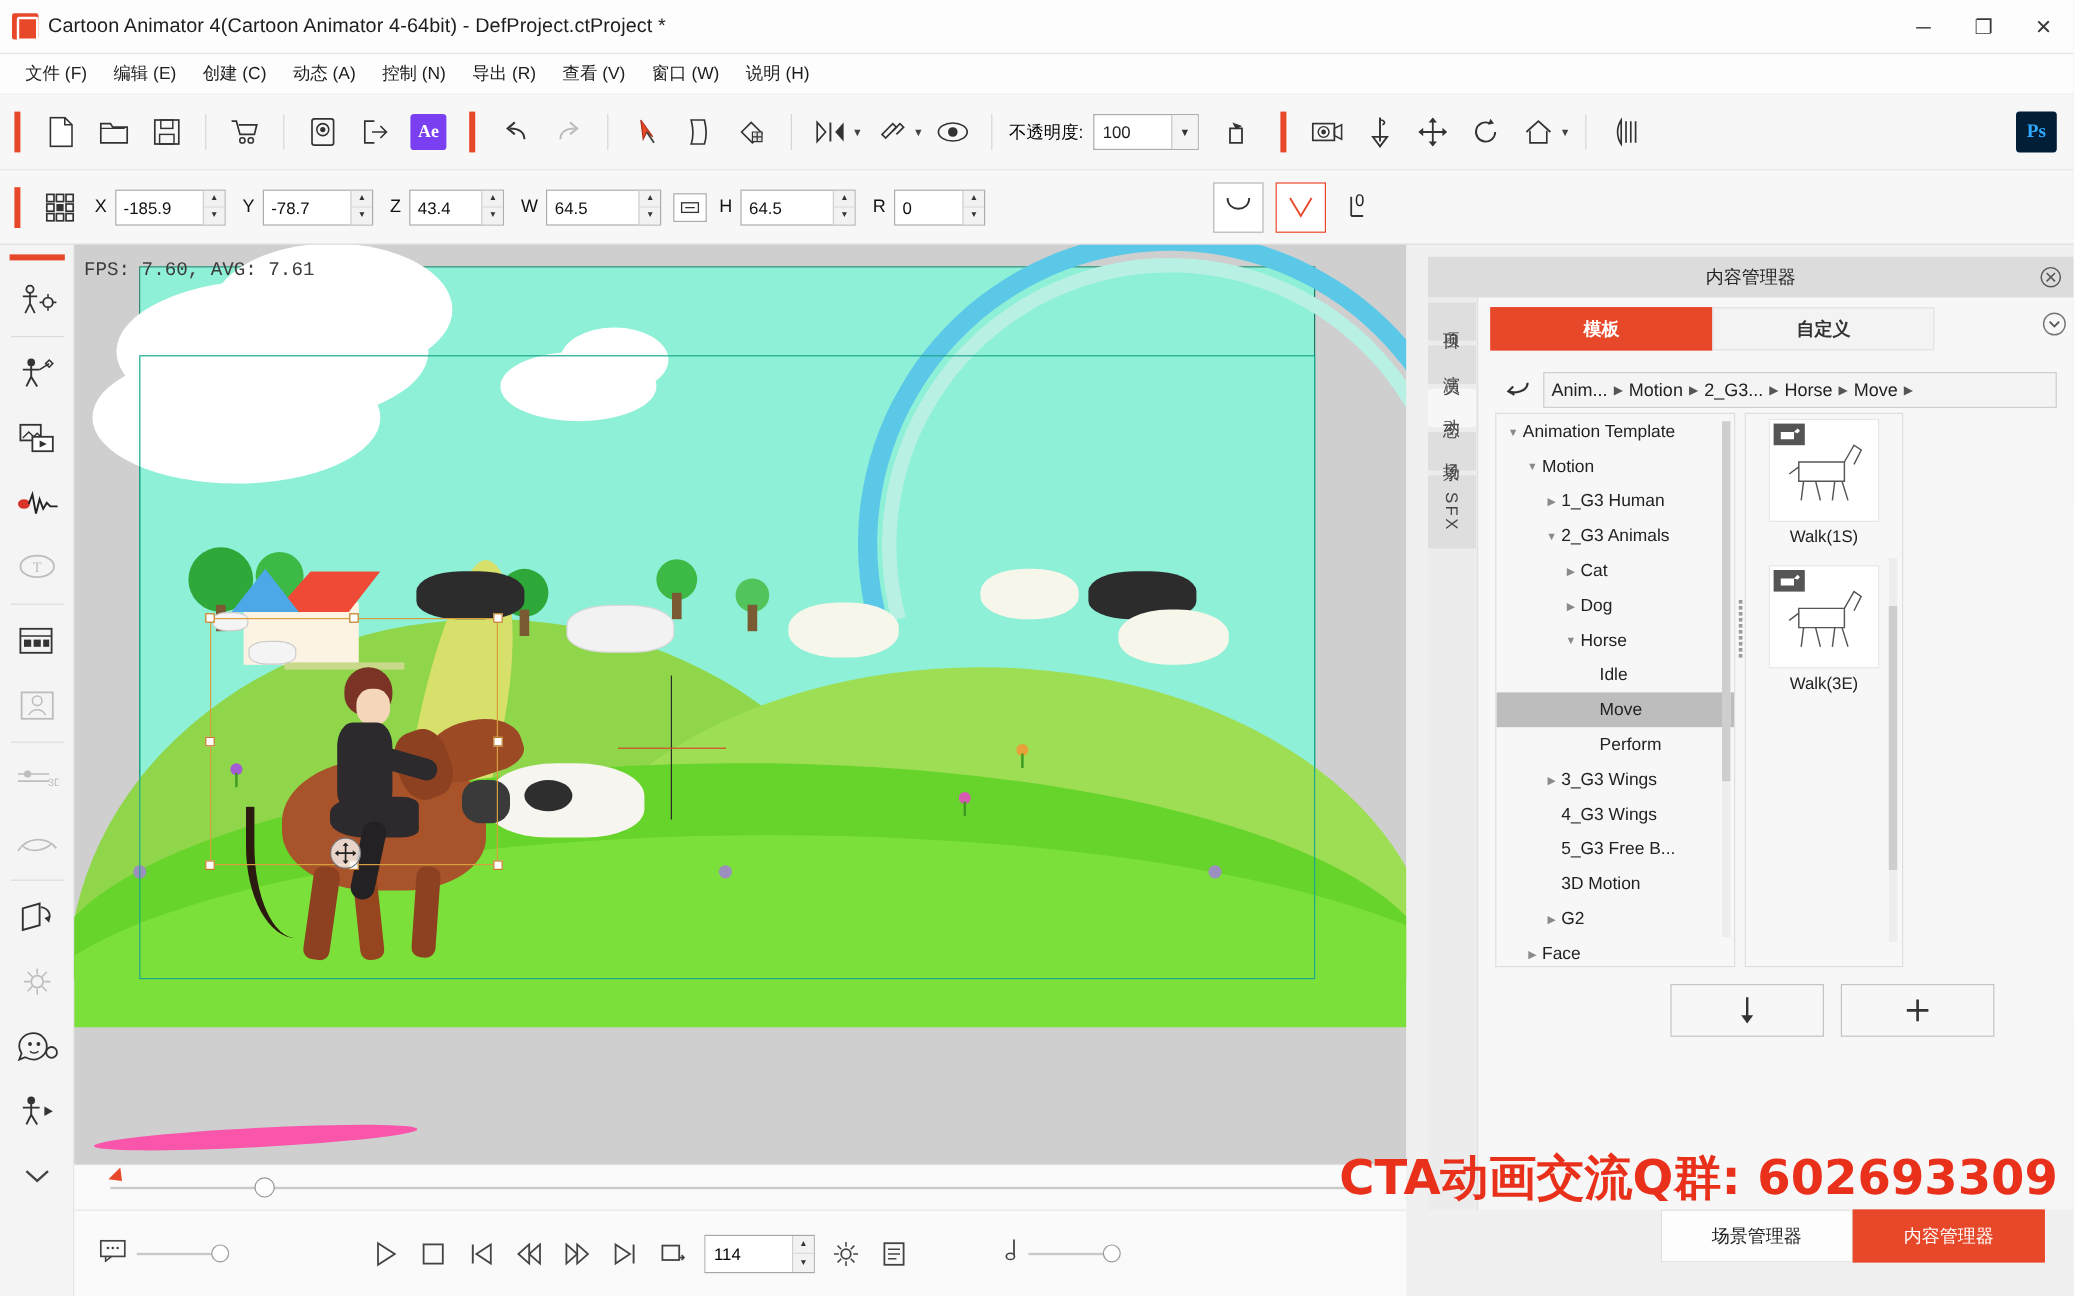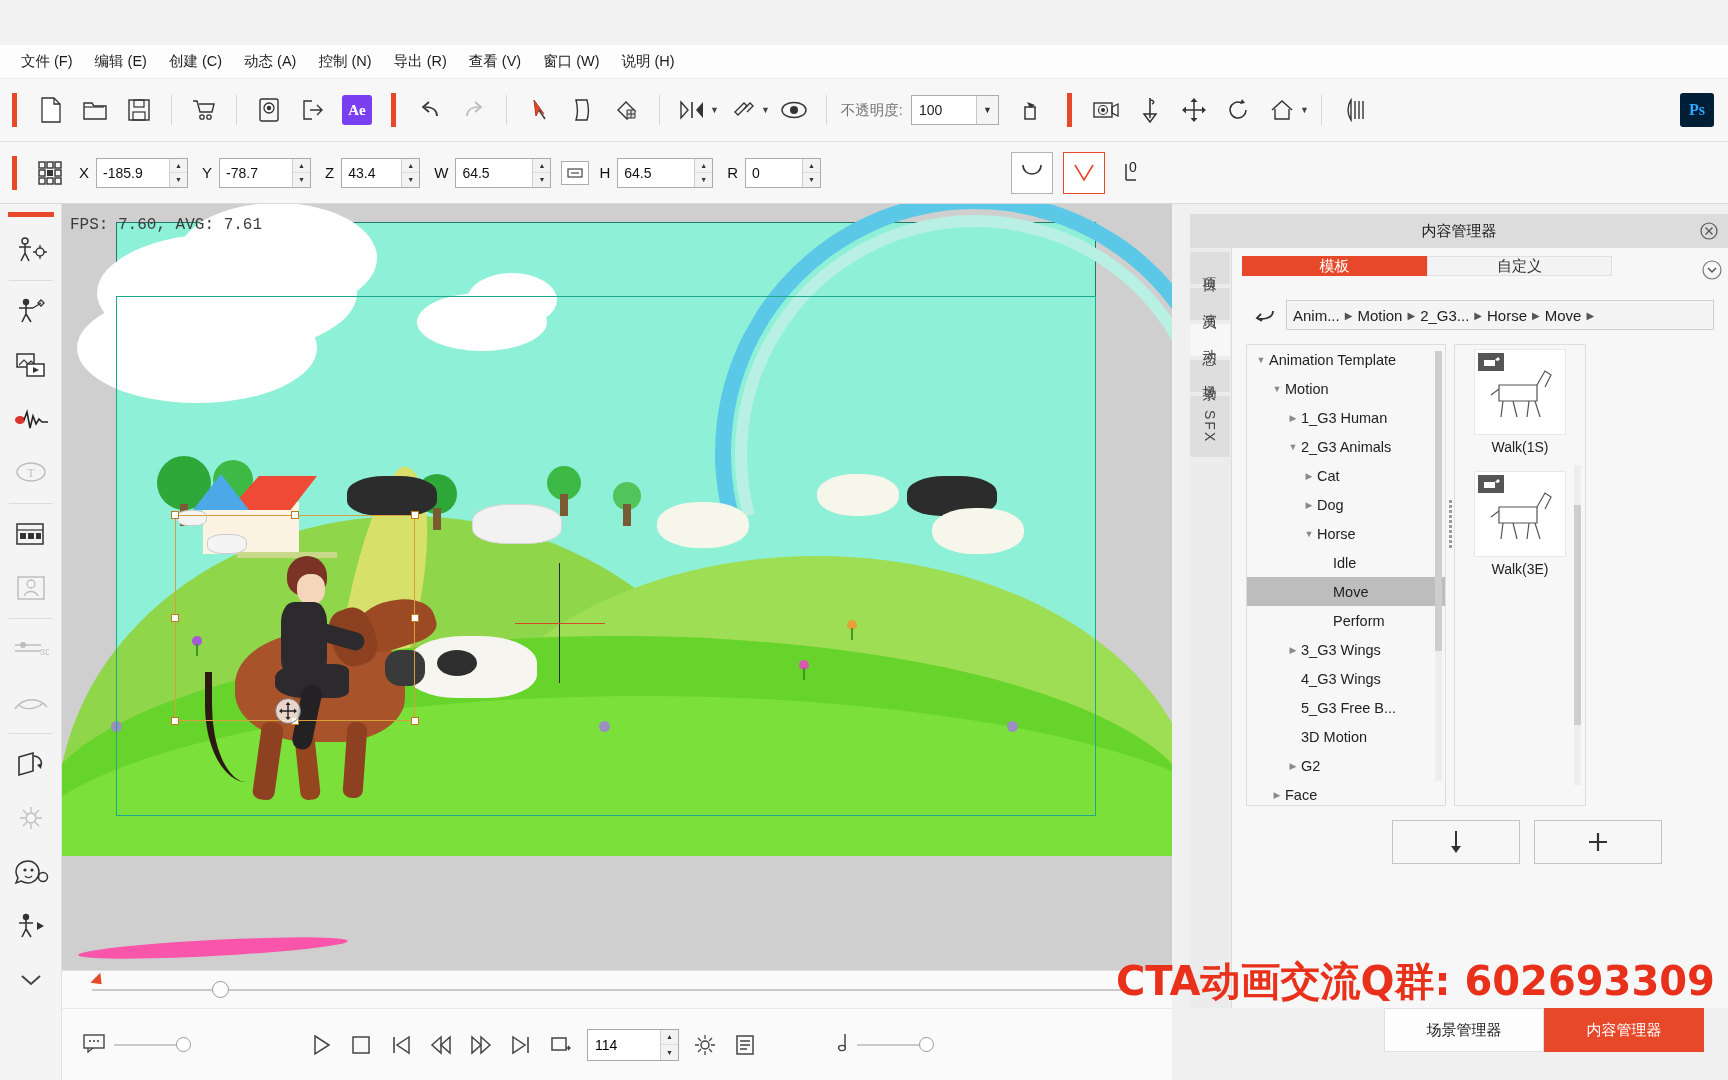--- a/index.html
+++ b/index.html
@@ -65,21 +65,21 @@
   .ae-badge{
     width:30px;height:30px;background:#7b3ff2;border-radius:3px;color:#fff;
     font-size:15px;font-weight:bold;display:flex;align-items:center;justify-content:center;
     font-family:"Liberation Serif", serif;
   }
   .ps-badge{
     width:34px;height:34px;background:#001e36;border-radius:3px;color:#31a8ff;
     font-size:16px;font-weight:bold;display:flex;align-items:center;justify-content:center;
     font-family:"Liberation Serif", serif; margin-right:14px;
   }
-  .opacity-label{ font-size:14.5px; color:#737373; margin:0 8px 0 4px; white-space:nowrap; }
+  .opacity-label{ font-size:14.5px; color:#000000; margin:0 8px 0 4px; white-space:nowrap; }
   .combo{
     width:88px; height:30px; border:1px solid #acacac; background:#fff;
     display:flex; align-items:center; font-size:14px; padding-left:7px; position:relative;
   }
   .combo .cbtn{
     position:absolute; right:0; top:0; width:22px; height:28px;
     border-left:1px solid #c8c8c8; display:flex; align-items:center; justify-content:center;
     font-size:9px; color:#333; background:#f4f4f4;
   }
 
@@ -253,34 +253,34 @@
   .vtab span{
     writing-mode:vertical-rl; font-size:14px; color:#444; letter-spacing:2px;
     padding:14px 0;
   }
   .vtab.active{ background:#f7f7f7; color:#111; }
   .panel-body{
     position:absolute; left:60px; top:44px; width:496px; height:760px;
     background:#f7f7f7;
   }
   .tabs{
-    position:absolute; left:10px; top:8px; width:370px; height:20px; display:flex;
+    position:absolute; left:10px; top:8px; width:370px; height:36px; display:flex;font-weight:bold;
   }
   .tab{
     flex:1; display:flex; align-items:center; justify-content:center;
     font-size:15px; background:#f3f3f3; border:1px solid #e1e1e1; color:#333;
   }
   .tab.active{ background:#e8482a; color:#fff; border-color:#e8482a; }
   .tab-chev{
     position:absolute; right:4px; top:10px; width:24px;height:24px;
     display:flex;align-items:center;justify-content:center;
   }
   .crumbrow{
     position:absolute; left:14px; top:52px; width:468px; height:40px;
-    display:flex; align-items:flex-start;
+    display:flex; align-items:flex-end;
   }
   .back-btn{ width:40px;height:32px; display:flex;align-items:center;justify-content:center; }
   .crumb{
     flex:1; height:30px; border:1px solid #cfcfcf; background:#f4f4f4;
     display:flex; align-items:center; padding:0 6px; font-size:15px; overflow:hidden;
     white-space:nowrap;
   }
   .crumb b{ font-weight:normal; }
   .crumb .arw{ margin:0 5px; font-size:10px; color:#555; }
   .tree-pane{
@@ -338,20 +338,29 @@
     width:160px;height:44px;display:flex;align-items:center;justify-content:center;
     font-size:15px;background:#fdfdfd;border:1px solid #e0e0e0;color:#222;
   }
   .btab.active{ background:#e8482a; color:#fff; border-color:#e8482a; }
 </style>
 </head>
 <body>
 
 <div id="app">
 
+  <div class="titlebar">
+    <div class="app-icon"></div>
+    <div class="title-text">Cartoon Animator 4(Cartoon Animator 4-64bit) - DefProject.ctProject *</div>
+    <div class="win-btns">
+      <div class="win-btn">─</div>
+      <div class="win-btn">❐</div>
+      <div class="win-btn close">✕</div>
+    </div>
+  </div>
 
   <div class="menubar">
     <div class="menu-item">文件 (F)</div>
     <div class="menu-item">编辑 (E)</div>
     <div class="menu-item">创建 (C)</div>
     <div class="menu-item">动态 (A)</div>
     <div class="menu-item">控制 (N)</div>
     <div class="menu-item">导出 (R)</div>
     <div class="menu-item">查看 (V)</div>
     <div class="menu-item">窗口 (W)</div>

